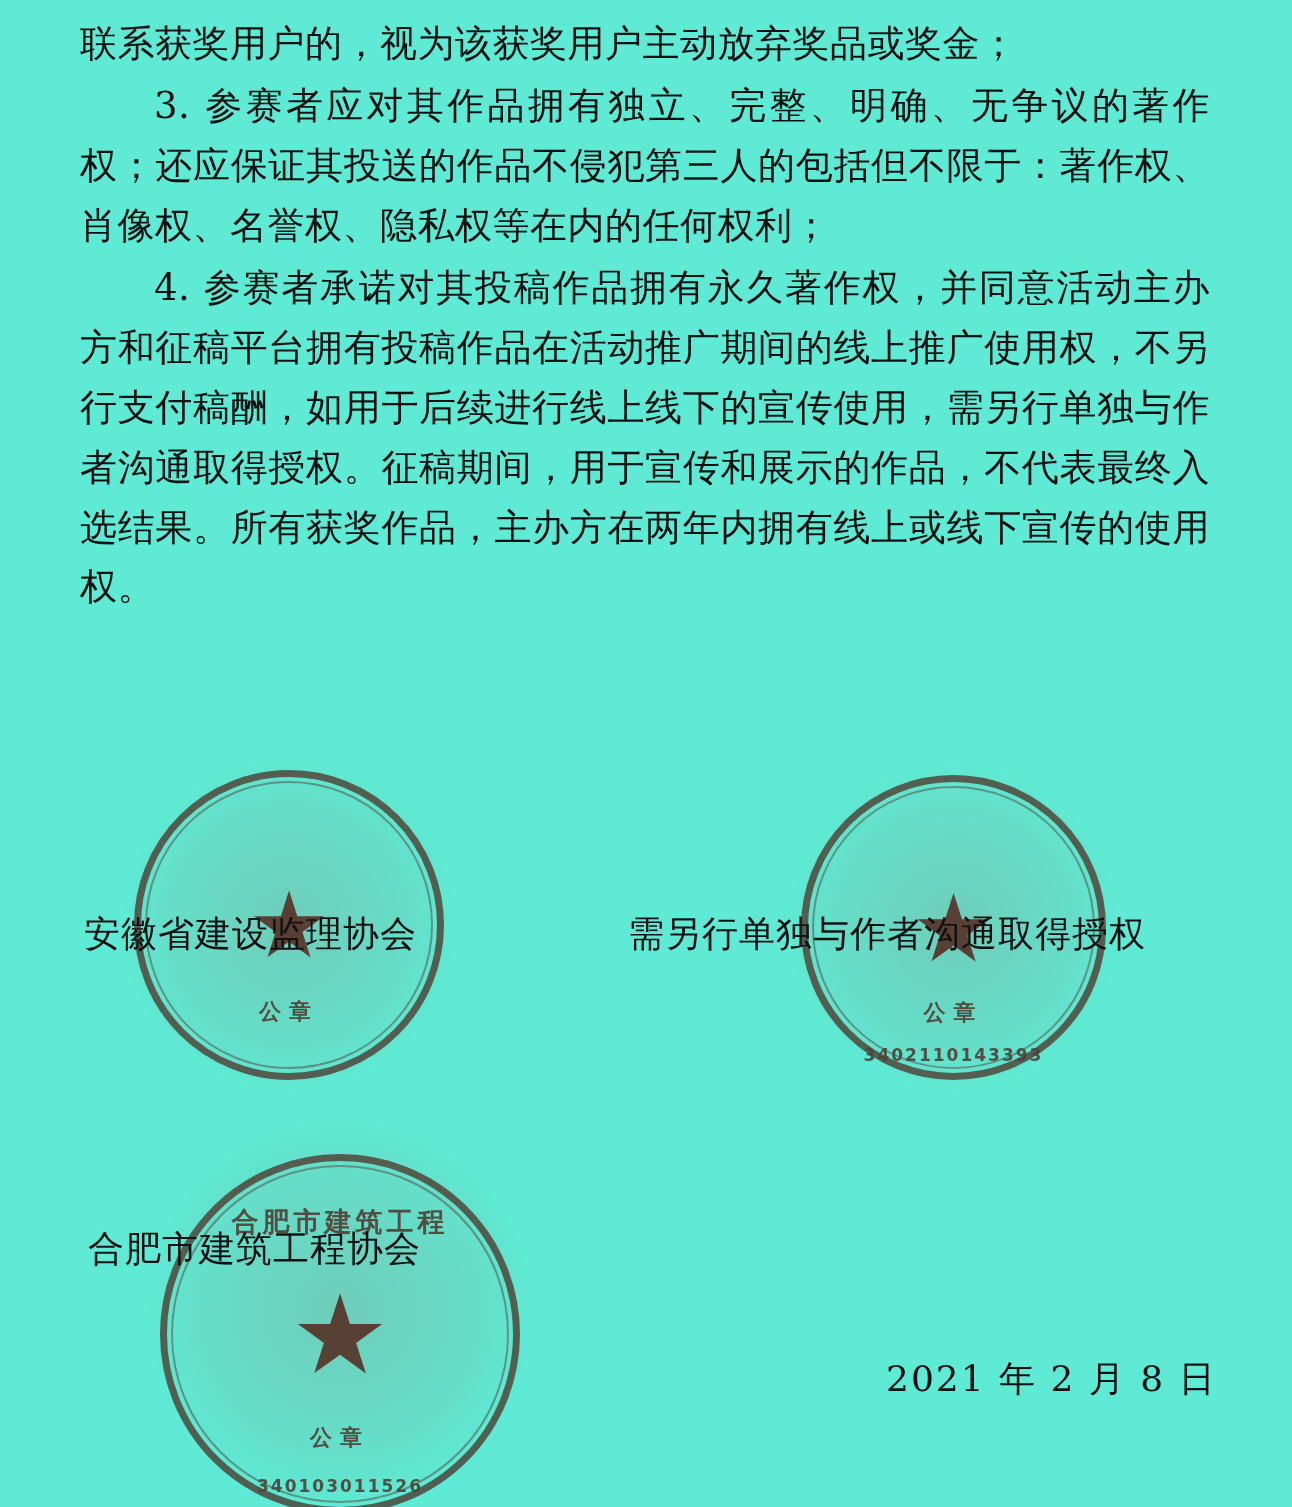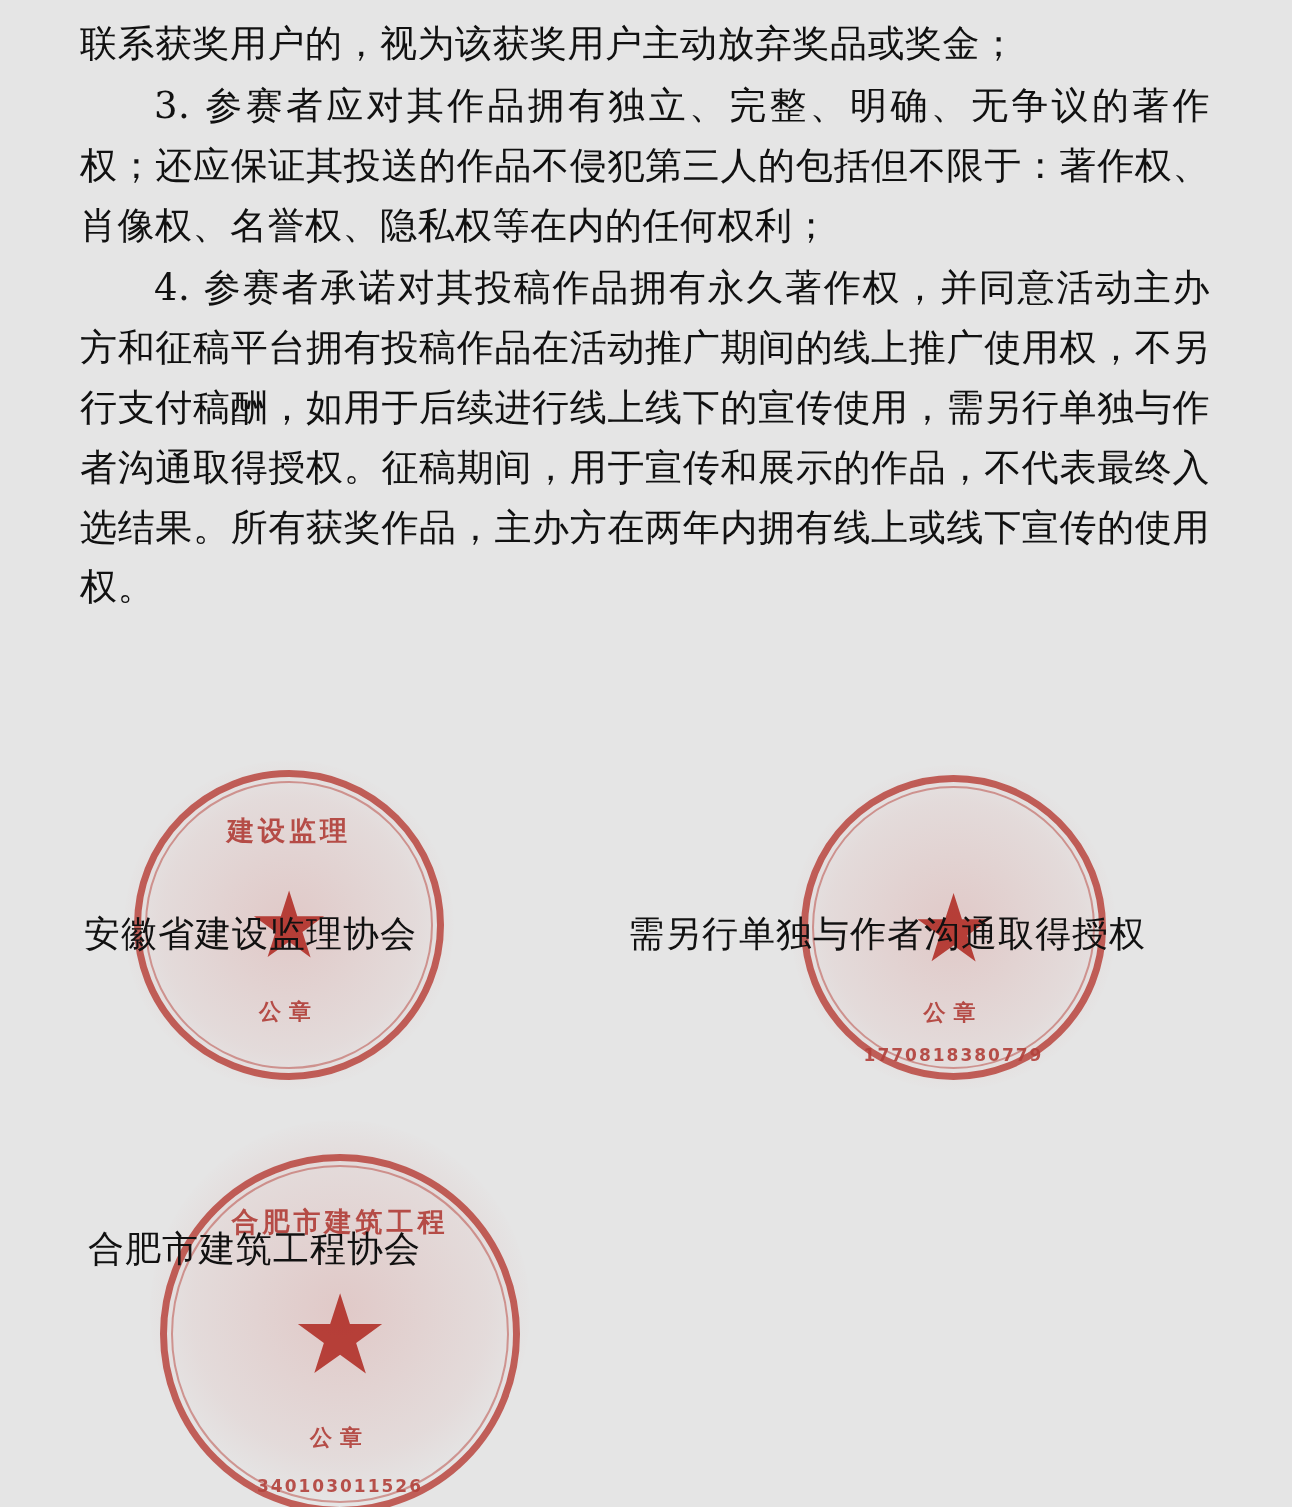--- a/index.html
+++ b/index.html
@@ -12,21 +12,21 @@
     height: 1507px;
     position: relative;
     overflow: hidden;
     font-family: "DejaVu Serif", "Liberation Serif", serif;
     color: #1a1a1a;
   }
 
   .page {
     position: absolute;
     inset: 0;
-    background: #e5e5e5;
+    background: #5eead4;
   }
 
   
   .doc-body {
     position: absolute;
     left: 80px;
     top: 14px;
     width: 1130px;
   }
   .para {
@@ -164,45 +164,45 @@
   <div class="doc-body">
     <p class="para">联系获奖用户的，视为该获奖用户主动放弃奖品或奖金；</p>
     <p class="para indent">3. 参赛者应对其作品拥有独立、完整、明确、无争议的著作权；还应保证其投送的作品不侵犯第三人的包括但不限于：著作权、肖像权、名誉权、隐私权等在内的任何权利；</p>
     <p class="para indent">4. 参赛者承诺对其投稿作品拥有永久著作权，并同意活动主办方和征稿平台拥有投稿作品在活动推广期间的线上推广使用权，不另行支付稿酬，如用于后续进行线上线下的宣传使用，需另行单独与作者沟通取得授权。征稿期间，用于宣传和展示的作品，不代表最终入选结果。所有获奖作品，主办方在两年内拥有线上或线下宣传的使用权。</p>
   </div>
 
   <div class="seal-smudge" style="left:124px; top:760px; width:330px; height:330px;"></div>
   <div class="seal" id="seal-jianshejianli">
     <div class="ring"></div>
     <div class="ring-inner"></div>
-    <div class="arc-text">建设监理</div>
     <div class="star">★</div>
     <div class="bottom-text">公章</div>
     <div class="code-text"></div>
   </div>
 
   <div class="seal-smudge" style="left:791px; top:765px; width:325px; height:325px;"></div>
   <div class="seal" id="seal-xiangmuguanli">
     <div class="ring"></div>
     <div class="ring-inner"></div>
     <div class="star">★</div>
     <div class="bottom-text">公章</div>
-    <div class="code-text">1770818380779</div>
+    <div class="code-text">3402110143393</div>
   </div>
 
   <div class="seal-smudge" style="left:150px; top:1120px; width:380px; height:380px;"></div>
   <div class="seal" id="seal-hefeijianzhu">
     <div class="ring"></div>
     <div class="ring-inner"></div>
     <div class="arc-text">合肥市建筑工程</div>
     <div class="star">★</div>
     <div class="bottom-text">公章</div>
     <div class="code-text">340103011526</div>
   </div>
 
   <div class="sign-area">
     <div class="org-name org-1">安徽省建设监理协会</div>
     <div class="org-name org-2">需另行单独与作者沟通取得授权</div>
     <div class="org-name org-3">合肥市建筑工程协会</div>
   </div>
 
+  <div class="date-line">2021 年 2 月 8 日</div>
 
 </div>
 
 </body></html>

